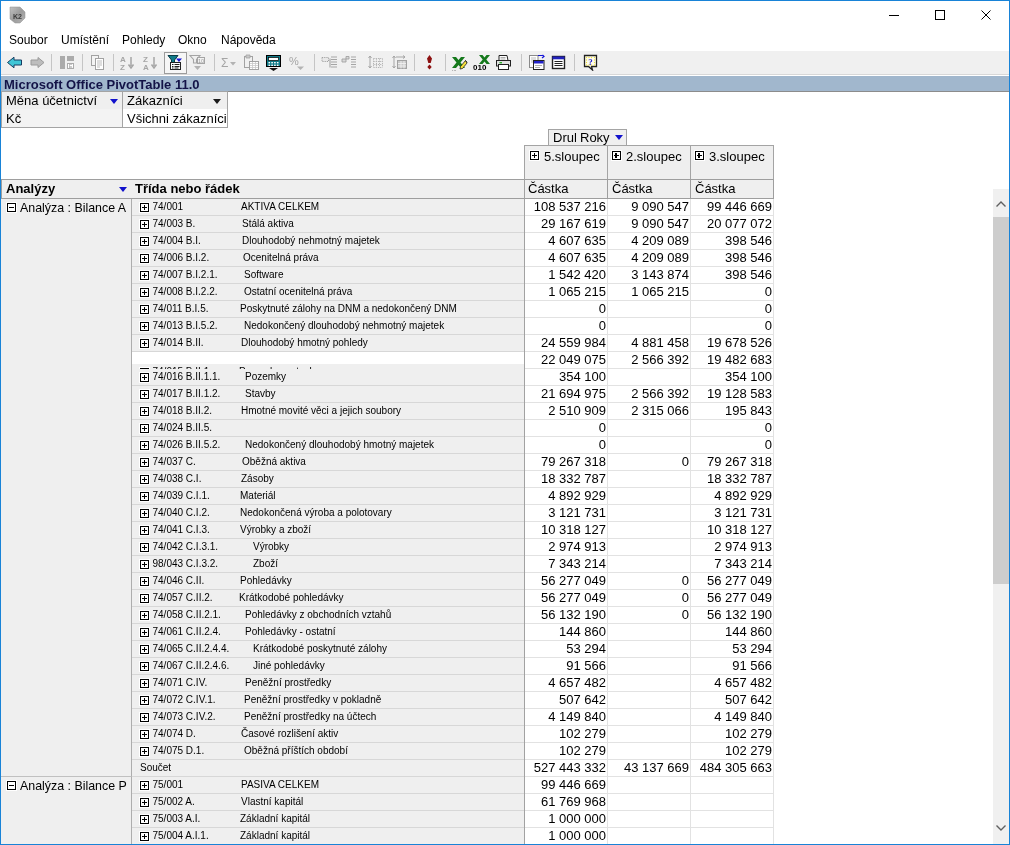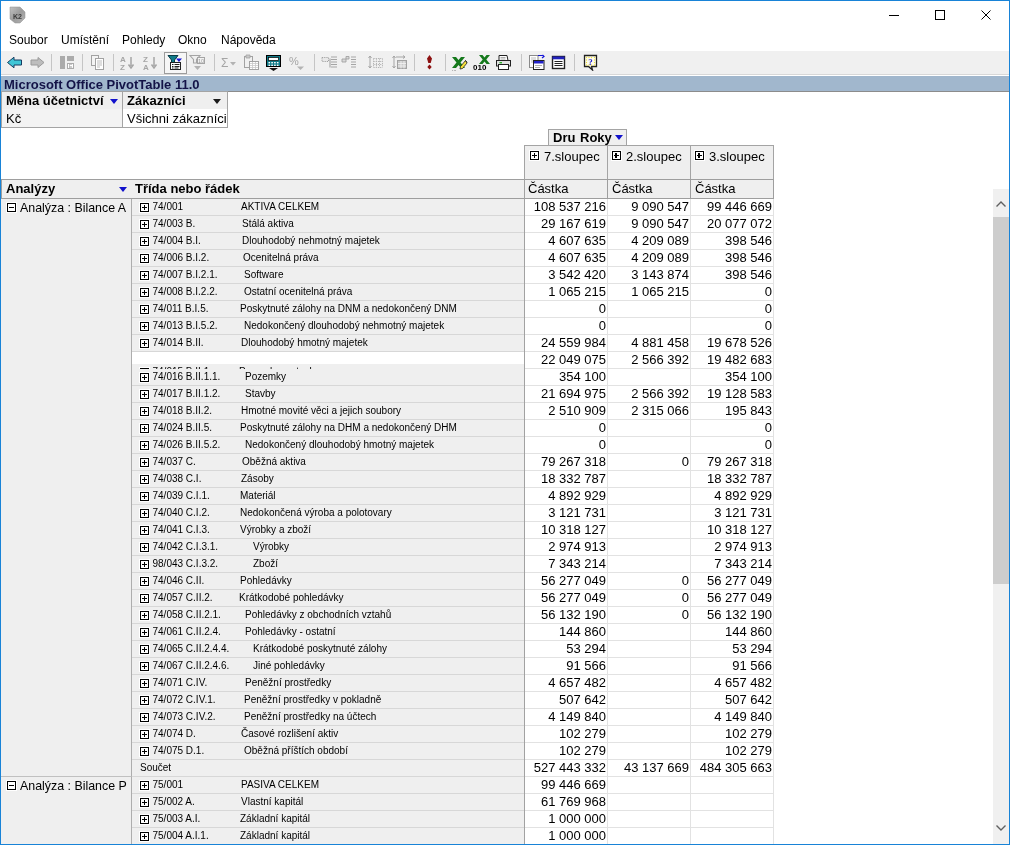--- a/index.html
+++ b/index.html
@@ -12,21 +12,21 @@
 #menu span{position:absolute;top:4px}
 
 #tb{position:absolute;left:1px;top:51px;width:1008px;height:24px;background:#f0f0f0;border-bottom:1px solid #d8d8d8}
 .sep{position:absolute;top:3px;width:1px;height:17px;background:#c5c5c5}
 .ic{position:absolute;top:3px;width:17px;height:17px}
 
 #pvbar{position:absolute;left:1px;top:76px;width:1008px;height:16px;background:#a1b7cd;border-bottom:1px solid #8c8c8c}
 #pvbar span{position:absolute;left:3px;top:1px;font-size:13px;font-weight:bold;color:#131347}
 
 .hcell{position:absolute;background:#efefef;border:1px solid #a4a4a4;font-size:13px}
-.hcell b{position:absolute;left:4px;top:1px;font-weight:bold;white-space:nowrap}
+.hcell b{position:absolute;left:4px;top:1px;font-weight:normal;white-space:nowrap}
 .tribl{position:absolute;width:0;height:0;border-left:4.5px solid transparent;border-right:4.5px solid transparent;border-top:5.5px solid #1212cc}
 .tribk{position:absolute;width:0;height:0;border-left:4.5px solid transparent;border-right:4.5px solid transparent;border-top:5.5px solid #1b1b1b}
 
 .pb{position:absolute;top:4px;width:9px;height:9px;border:1px solid #000;background:#fff;box-shadow:0 0 0 1px #fff}
 .pb i{position:absolute;left:1px;top:2.5px;width:5px;height:1.6px;background:#000}
 .pb b{position:absolute;left:2.7px;top:1px;width:1.6px;height:5px;background:#000}
 .lc span.pb{top:4px}
 
 .lc{position:absolute;left:132px;width:393px;height:17px;background:#efefef;border-bottom:1px solid #d7d7d7;
     font-size:10px;line-height:16px;white-space:pre}
@@ -246,21 +246,21 @@
  <div class="hcell" style="left:576px;top:129px;width:51px;height:24px;border-left:none">
     <b style="top:0">Roky</b>
     <span class="tribl" style="right:3px;top:5px"></span>
   </div>
 
  <div class="hcell" style="left:524px;top:145px;width:84px;height:35px">
     <span class="pb" style="left:5px;top:5px">
       <i></i>
       <b></b>
     </span>
-    <span style="position:absolute;left:19px;top:3px">7.sloupec</span>
+    <span style="position:absolute;left:19px;top:3px">5.sloupec</span>
   </div>
  <div class="hcell" style="left:608px;top:145px;width:83px;height:35px;border-left:none">
     <span class="pb" style="left:3.5px;top:5px">
       <i></i>
       <b></b>
     </span>
     <span style="position:absolute;left:18px;top:3px">2.sloupec</span>
   </div>
  <div class="hcell" style="left:691px;top:145px;width:83px;height:35px;border-left:none">
     <span class="pb" style="left:3.5px;top:5px">
@@ -299,56 +299,56 @@
 <div class="dc" style="top:216px;left:691px;width:83px">20 077 072</div>
 <div class="lc" style="top:233px"><span class="pb" style="left:8px"><i></i><b></b></span><span style="left:20.5px">74/004 B.I.</span><span style="left:110px">Dlouhodobý nehmotný majetek</span></div>
 <div class="dc" style="top:233px;left:525px;width:83px">4 607 635</div>
 <div class="dc" style="top:233px;left:608px;width:83px">4 209 089</div>
 <div class="dc" style="top:233px;left:691px;width:83px">398 546</div>
 <div class="lc" style="top:250px"><span class="pb" style="left:8px"><i></i><b></b></span><span style="left:20.5px">74/006 B.I.2.</span><span style="left:111px">Ocenitelná práva</span></div>
 <div class="dc" style="top:250px;left:525px;width:83px">4 607 635</div>
 <div class="dc" style="top:250px;left:608px;width:83px">4 209 089</div>
 <div class="dc" style="top:250px;left:691px;width:83px">398 546</div>
 <div class="lc" style="top:267px"><span class="pb" style="left:8px"><i></i><b></b></span><span style="left:20.5px">74/007 B.I.2.1.</span><span style="left:112px">Software</span></div>
-<div class="dc" style="top:267px;left:525px;width:83px">3 542 420</div>
+<div class="dc" style="top:267px;left:525px;width:83px">1 542 420</div>
 <div class="dc" style="top:267px;left:608px;width:83px">3 143 874</div>
 <div class="dc" style="top:267px;left:691px;width:83px">398 546</div>
 <div class="lc" style="top:284px"><span class="pb" style="left:8px"><i></i><b></b></span><span style="left:20.5px">74/008 B.I.2.2.</span><span style="left:112px">Ostatní ocenitelná práva</span></div>
 <div class="dc" style="top:284px;left:525px;width:83px">1 065 215</div>
 <div class="dc" style="top:284px;left:608px;width:83px">1 065 215</div>
 <div class="dc" style="top:284px;left:691px;width:83px">0</div>
 <div class="lc" style="top:301px"><span class="pb" style="left:8px"><i></i><b></b></span><span style="left:20.5px">74/011 B.I.5.</span><span style="left:108px">Poskytnuté zálohy na DNM a nedokončený DNM</span></div>
 <div class="dc" style="top:301px;left:525px;width:83px">0</div>
 <div class="dc" style="top:301px;left:608px;width:83px"></div>
 <div class="dc" style="top:301px;left:691px;width:83px">0</div>
 <div class="lc" style="top:318px"><span class="pb" style="left:8px"><i></i><b></b></span><span style="left:20.5px">74/013 B.I.5.2.</span><span style="left:112px">Nedokončený dlouhodobý nehmotný majetek</span></div>
 <div class="dc" style="top:318px;left:525px;width:83px">0</div>
 <div class="dc" style="top:318px;left:608px;width:83px"></div>
 <div class="dc" style="top:318px;left:691px;width:83px">0</div>
-<div class="lc" style="top:335px"><span class="pb" style="left:8px"><i></i><b></b></span><span style="left:20.5px">74/014 B.II.</span><span style="left:109px">Dlouhodobý hmotný majetek</span></div>
+<div class="lc" style="top:335px"><span class="pb" style="left:8px"><i></i><b></b></span><span style="left:20.5px">74/014 B.II.</span><span style="left:109px">Dlouhodobý hmotný pohledy</span></div>
 <div class="dc" style="top:335px;left:525px;width:83px">24 559 984</div>
 <div class="dc" style="top:335px;left:608px;width:83px">4 881 458</div>
 <div class="dc" style="top:335px;left:691px;width:83px">19 678 526</div>
 <div class="lc" style="top:364px"><span class="pb" style="left:8px"><i></i><b></b></span><span style="left:20.5px">74/015 B.II.1.</span><span style="left:107px">Pozemky a stavby</span></div>
 <div class="dc" style="top:352px;left:525px;width:83px">22 049 075</div>
 <div class="dc" style="top:352px;left:608px;width:83px">2 566 392</div>
 <div class="dc" style="top:352px;left:691px;width:83px">19 482 683</div>
 <div class="lc" style="top:369px"><span class="pb" style="left:8px"><i></i><b></b></span><span style="left:20.5px">74/016 B.II.1.1.</span><span style="left:113px">Pozemky</span></div>
 <div class="dc" style="top:369px;left:525px;width:83px">354 100</div>
 <div class="dc" style="top:369px;left:608px;width:83px"></div>
 <div class="dc" style="top:369px;left:691px;width:83px">354 100</div>
 <div class="lc" style="top:386px"><span class="pb" style="left:8px"><i></i><b></b></span><span style="left:20.5px">74/017 B.II.1.2.</span><span style="left:113px">Stavby</span></div>
 <div class="dc" style="top:386px;left:525px;width:83px">21 694 975</div>
 <div class="dc" style="top:386px;left:608px;width:83px">2 566 392</div>
 <div class="dc" style="top:386px;left:691px;width:83px">19 128 583</div>
 <div class="lc" style="top:403px"><span class="pb" style="left:8px"><i></i><b></b></span><span style="left:20.5px">74/018 B.II.2.</span><span style="left:109px">Hmotné movité věci a jejich soubory</span></div>
 <div class="dc" style="top:403px;left:525px;width:83px">2 510 909</div>
 <div class="dc" style="top:403px;left:608px;width:83px">2 315 066</div>
 <div class="dc" style="top:403px;left:691px;width:83px">195 843</div>
-<div class="lc" style="top:420px"><span class="pb" style="left:8px"><i></i><b></b></span><span style="left:20.5px">74/024 B.II.5.</span><span style="left:108px">Poskytnuté zálohy na DHM a nedokončený DHM</span></div>
+<div class="lc" style="top:420px"><span class="pb" style="left:8px"><i></i><b></b></span><span style="left:20.5px">74/024 B.II.5.</span></div>
 <div class="dc" style="top:420px;left:525px;width:83px">0</div>
 <div class="dc" style="top:420px;left:608px;width:83px"></div>
 <div class="dc" style="top:420px;left:691px;width:83px">0</div>
 <div class="lc" style="top:437px"><span class="pb" style="left:8px"><i></i><b></b></span><span style="left:20.5px">74/026 B.II.5.2.</span><span style="left:113px">Nedokončený dlouhodobý hmotný majetek</span></div>
 <div class="dc" style="top:437px;left:525px;width:83px">0</div>
 <div class="dc" style="top:437px;left:608px;width:83px"></div>
 <div class="dc" style="top:437px;left:691px;width:83px">0</div>
 <div class="lc" style="top:454px"><span class="pb" style="left:8px"><i></i><b></b></span><span style="left:20.5px">74/037 C.</span><span style="left:110px">Oběžná aktiva</span></div>
 <div class="dc" style="top:454px;left:525px;width:83px">79 267 318</div>
 <div class="dc" style="top:454px;left:608px;width:83px">0</div>

